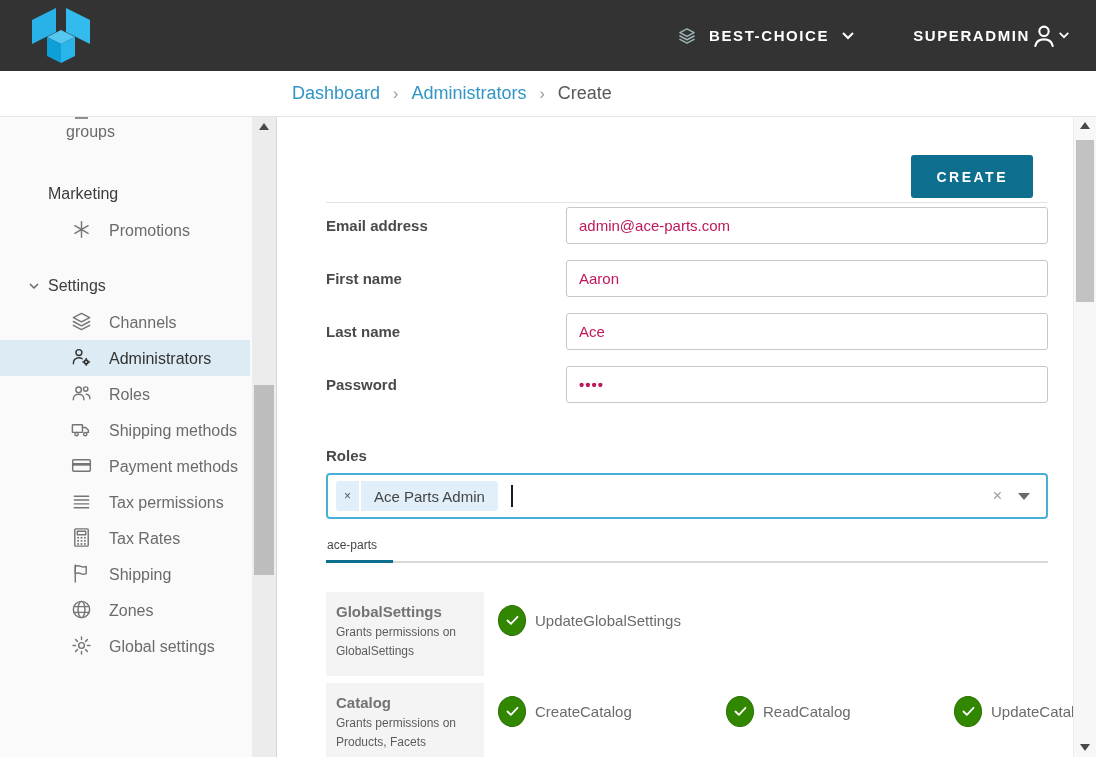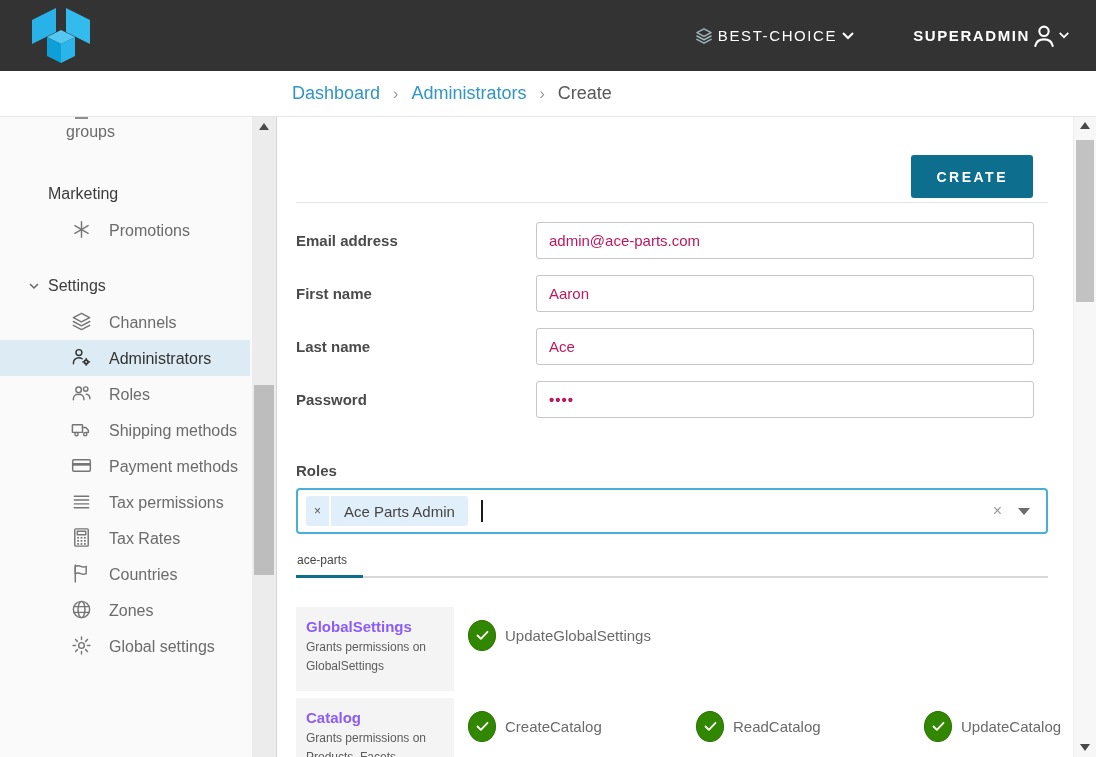--- a/index.html
+++ b/index.html
@@ -5,35 +5,35 @@
   * { margin:0; padding:0; box-sizing:border-box; }
   html,body { width:1096px; height:757px; overflow:hidden; background:#fff;
               font-family:"Liberation Sans", sans-serif; }
   .app { position:relative; width:1096px; height:757px; overflow:hidden; }
 
   
   .topbar { height:71px; background:#333333; display:flex; align-items:center;
             padding:0 26px 0 28px; }
   .logo { width:66px; height:58px; cursor:pointer; }
   .topbar-right { margin-left:auto; display:flex; align-items:center; }
-  .channel-switcher { display:flex; align-items:center; gap:4px; color:#fff;
-            font-size:15px; font-weight:400; letter-spacing:1.6px; cursor:pointer; margin-right:58px; }
+  .channel-switcher { display:flex; align-items:center; gap:12px; color:#fff;
+            font-size:15px; font-weight:700; letter-spacing:1.6px; cursor:pointer; margin-right:58px; }
   .user-menu { display:flex; align-items:center; color:#fff; font-size:15px;
             font-weight:700; letter-spacing:1.6px; cursor:pointer; }
   .user-menu svg { display:block; }
 
   
   .breadcrumb-bar { height:46px; background:#fff; border-bottom:1px solid #e6e6e6;
             display:flex; align-items:center; padding-left:292px; font-size:18px; }
   .crumb-link { color:#3195c6; text-decoration:none; cursor:pointer; }
   .crumb-sep { color:#9a9a9a; margin:0 13px; font-size:16px; }
   .crumb-current { color:#595959; }
 
   
-  .body { display:flex; height:640px; }
+  .body { display:flex; height:640px;gap:30px; }
 
   
   .sidebar { width:277px; position:relative; background:#fafafa; flex:none; }
   .sidebar::after { content:""; position:absolute; right:0; top:0; bottom:0; width:1px; background:#d6d6d6; }
   .sidebar-inner { position:absolute; left:0; top:0; bottom:0; right:27px; overflow:hidden; }
   .icon-fragment { position:absolute; left:75px; top:0; width:13px; height:2px; background:#8f8f8f; }
   .truncated-item { padding-left:66px; margin-top:4px; font-size:16px; color:#6b6b6b; line-height:22px; }
   .nav-header { display:flex; align-items:center; gap:8px; padding-left:28px;
             font-size:16px; color:#3c3c3c; cursor:pointer; }
   .nav-header.plain { padding-left:48px; cursor:default; }
@@ -63,21 +63,21 @@
   .ms-thumb { position:absolute; left:2px; right:2px; top:23px; height:162px; background:#c2c2c2; }
   .main-content { position:absolute; left:0; top:0; bottom:0; right:23px;
             overflow:hidden; padding:0 25px 0 19px; }
 
   .actions-row { height:86px; border-bottom:1px solid #e3e3e3; position:relative; }
   .create-btn { position:absolute; right:15px; top:38px; height:43px; padding:0 25px;
             background:#0e6e8e; color:#fff; border:none; border-radius:3px;
             font-family:"Liberation Sans",sans-serif; font-size:14px; font-weight:700;
             letter-spacing:2.5px; cursor:pointer; }
 
-  .form { margin-top:19px; }
+  .form { margin-top:4px; }
   .form-row { display:flex; align-items:center; height:37px; margin-bottom:16px; }
   .form-label { width:240px; flex:none; font-size:15px; font-weight:700; color:#4a4a4a; }
   .form-input { width:498px; height:37px; border:1px solid #c7c7c7; border-radius:3px;
             padding:0 12px; font-size:15px; color:#be185d; background:#fff;
             font-family:"Liberation Sans",sans-serif; outline:none; }
   .pw { font-weight:700; letter-spacing:1px; }
 
   .roles-group { margin-top:44px; }
   .roles-label { font-size:15px; font-weight:700; color:#4a4a4a; }
   .roles-select { margin-top:9px; height:46px; border:2px solid #49afd9; border-radius:4px;
@@ -95,21 +95,21 @@
 
   .tabs { margin-top:19px; border-bottom:2px solid #d8d8d8; display:flex; }
   .tab { font-size:12px; color:#454545; padding:0 16px 8px 1px; margin-bottom:-2px;
             border-bottom:3px solid #0e6e8e; cursor:pointer; }
 
   .perm-table { margin-top:29px; }
   .perm-row { display:grid; grid-template-columns:158px 1fr; margin-bottom:7px; }
   .perm-row-1 { height:84px; }
   .perm-row-2 { height:160px; }
   .perm-left { background:#f4f4f4; padding:11px 10px 0 10px; }
-  .perm-title { font-size:15px; font-weight:700; color:#8b5cf6; }
+  .perm-title { font-size:15px; font-weight:700; color:#737373; }
   .perm-desc { font-size:12px; color:#5c5c5c; line-height:1.55; margin-top:3px; }
   .perm-cell { padding:13px 0 0 14px; display:grid; grid-template-columns:repeat(3,228px);
             align-content:start; }
   .perm-item { display:flex; align-items:center; gap:9px; font-size:15px; color:#6b6b6b; }
   .toggle { width:28px; height:31px; flex:none; border-radius:50%; background:#318700;
             border:1px solid #2a7300; display:flex; align-items:center; justify-content:center;
             cursor:pointer; }
 </style>
 </head>
 <body>
@@ -265,21 +265,21 @@
                   </g>
                 </svg>
               </span><span>Tax Rates</span>
             </div>
             <div class="nav-item">
               <span class="nav-icon">
                 <svg viewBox="0 0 24 24" width="23" height="23">
                   <path d="M5.5 3.2v17.6"></path>
                   <path d="M5.5 4.6c2-.9 3.7-.9 5.7 0s3.7.9 5.7 0v7.6c-2 .9-3.7.9-5.7 0s-3.7-.9-5.7 0z"></path>
                 </svg>
-              </span><span>Countries</span>
+              </span><span>Shipping</span>
             </div>
             <div class="nav-item">
               <span class="nav-icon">
                 <svg viewBox="0 0 24 24" width="23" height="23">
                   <circle cx="12" cy="12" r="8.5"></circle>
                     <ellipse cx="12" cy="12" rx="3.6" ry="8.5"></ellipse>
                   <path d="M4.2 9h15.6M4.2 15h15.6"></path>
                 </svg>
               </span><span>Zones</span>
             </div>

